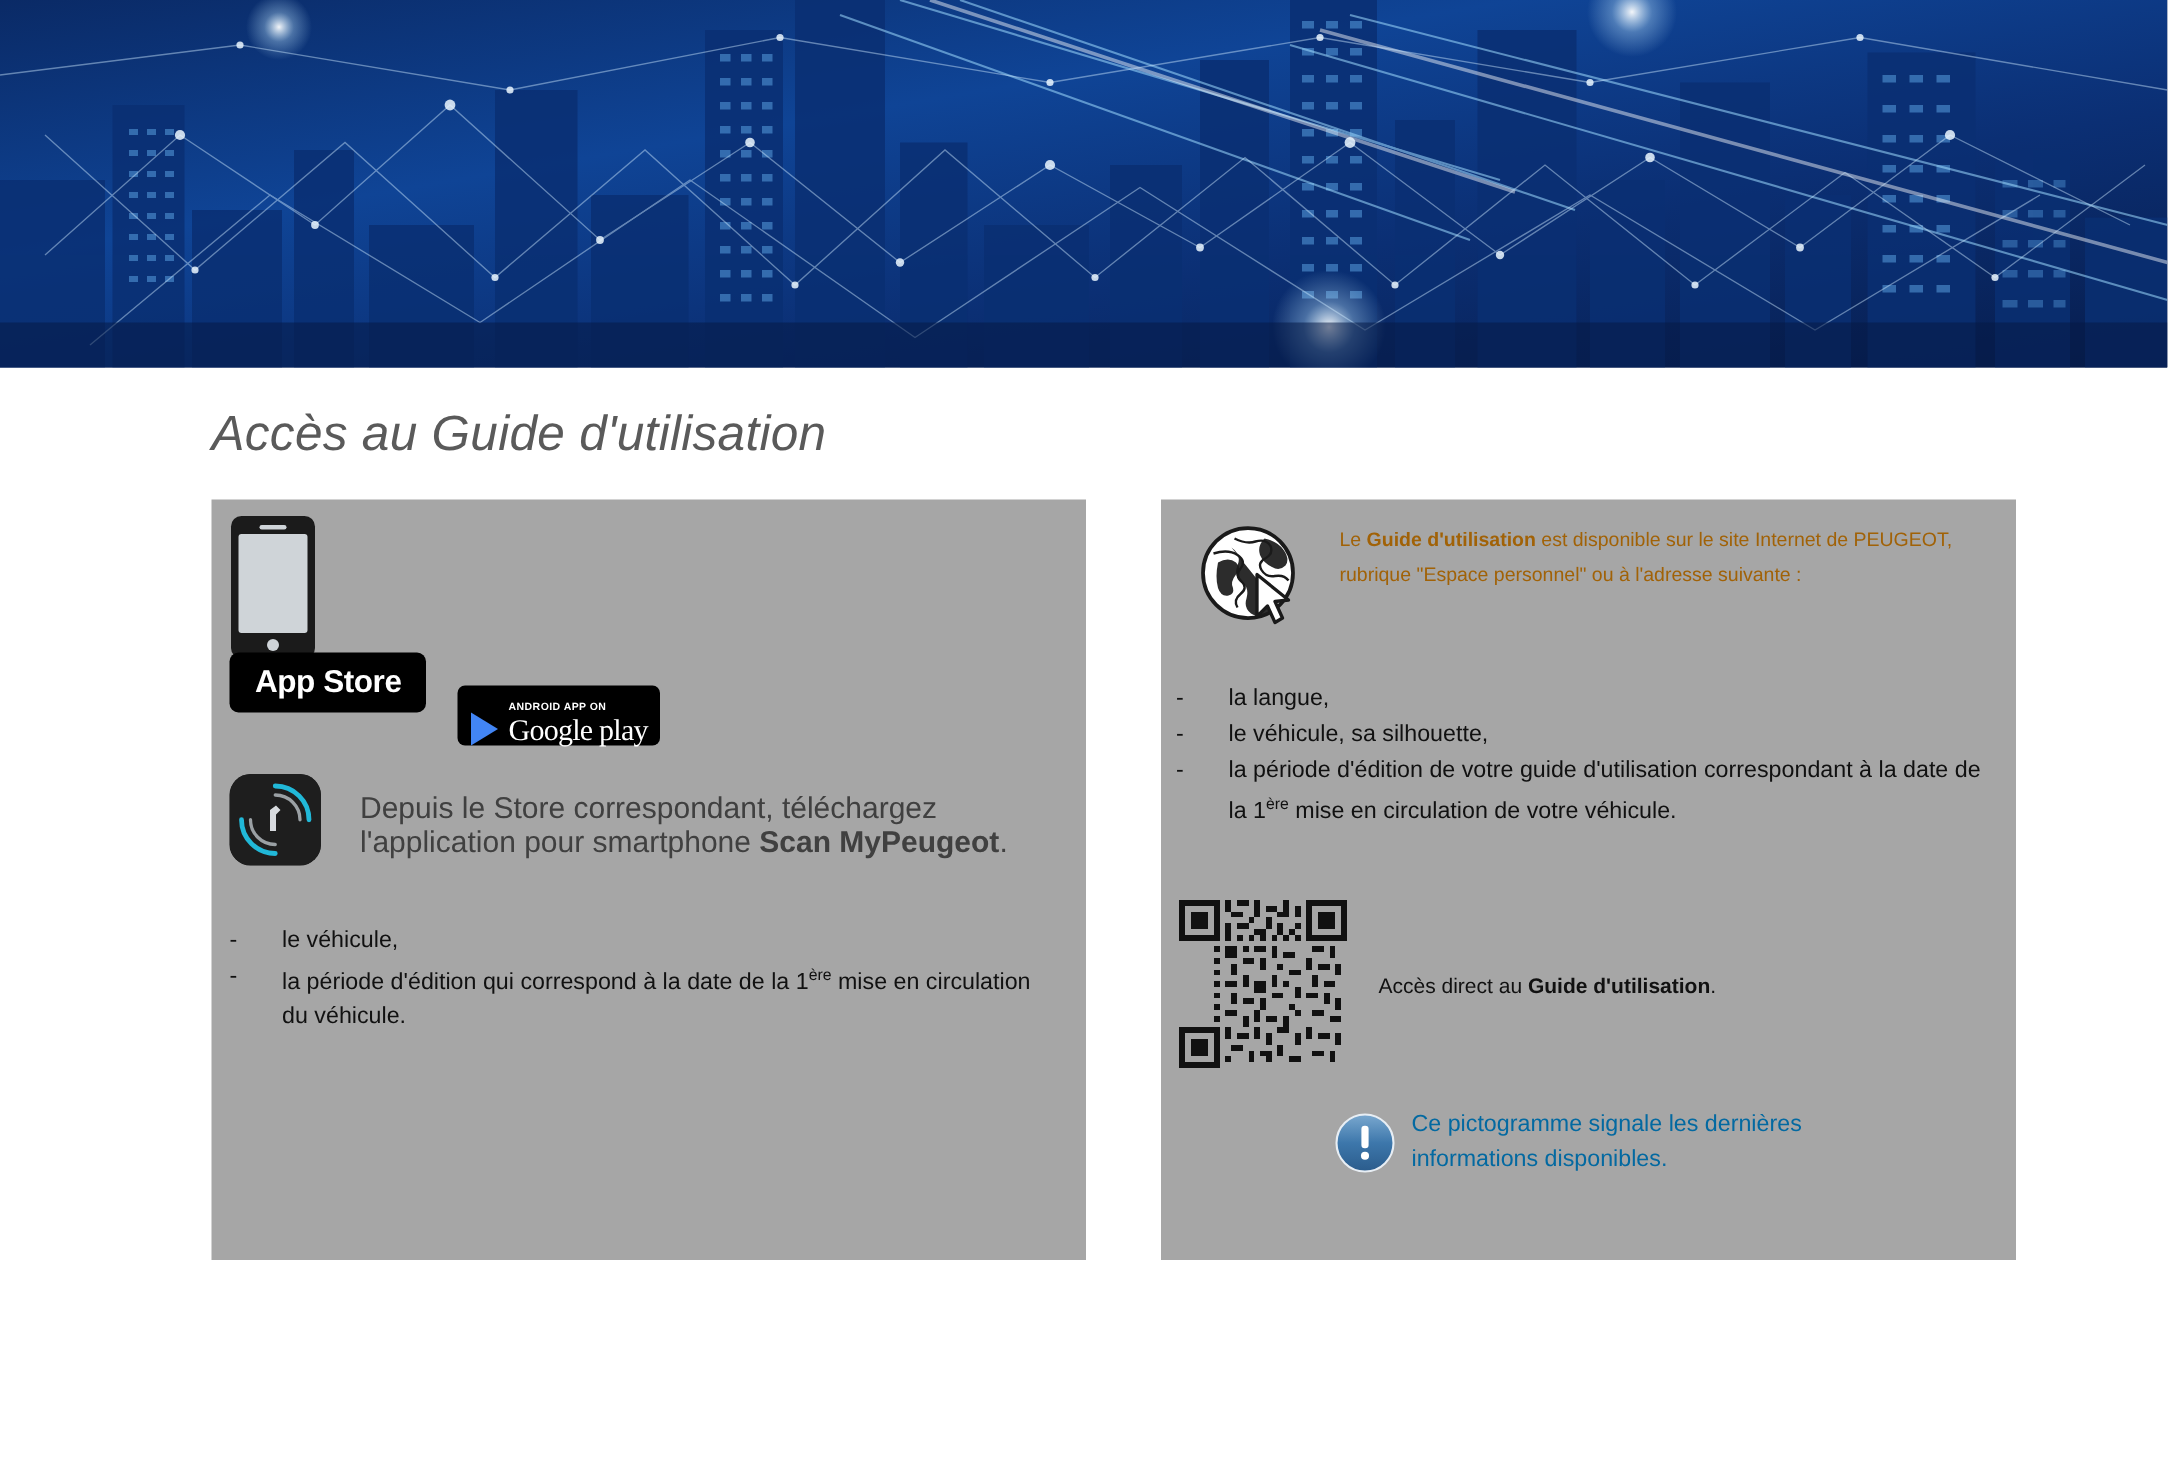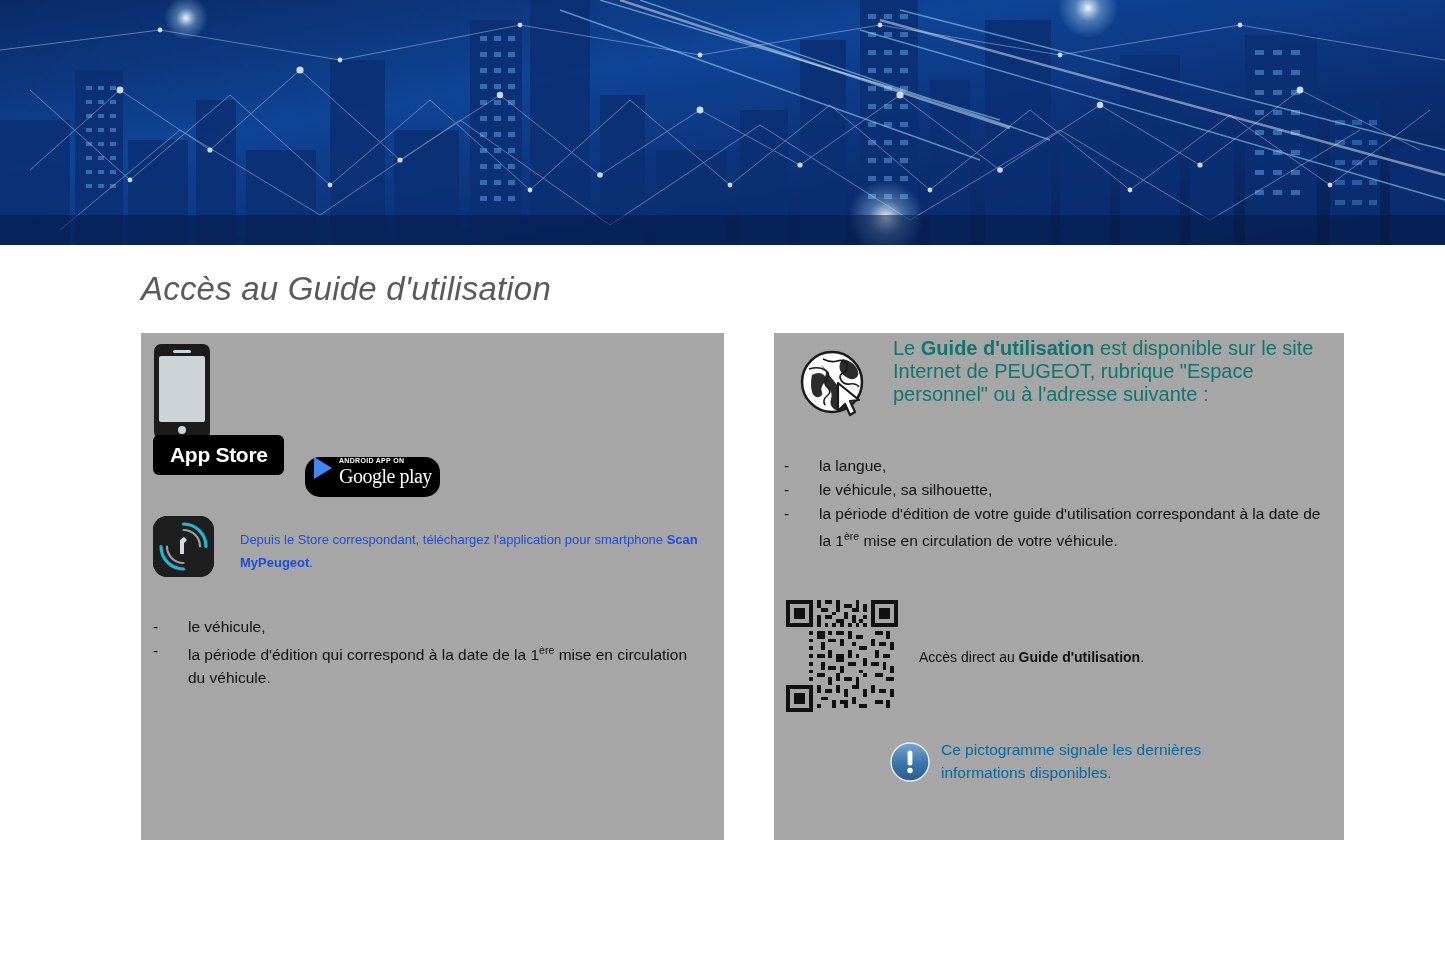--- a/index.html
+++ b/index.html
@@ -124,24 +124,24 @@
     letter-spacing: -0.3px;
   }
 
   .googleplay-badge {
     position: absolute;
     left: 305px;
     top: 457px;
     width: 135px;
     height: 40px;
     background: #000000;
-    border-radius: 15px;
+    border-radius: 5px;
     box-sizing: border-box;
     display: flex;
-    align-items: flex-start;
+    align-items: flex-end;
   }
   .googleplay-badge .gp-tri {
     width: 0;
     height: 0;
     margin-left: 9px;
     margin-right: 7px;
     border-top: 11px solid transparent;
     border-bottom: 11px solid transparent;
     border-left: 18px solid #4285f4;
     position: relative;
@@ -175,23 +175,23 @@
     border-radius: 14px;
     overflow: hidden;
   }
   .scan-app-icon svg { display:block; }
 
   .left-para-1 {
     position: absolute;
     left: 240px;
     top: 528px;
     width: 460px;
-    font-size: 13px;
+    font-size: 20px;
     line-height: 23px;
-    color: #1d4ed8;
+    color: #404040;
   }
   .left-para-2 {
     position: absolute;
     left: 153px;
     top: 614px;
     width: 545px;
     font-size: 15.5px;
     line-height: 23px;
     color: #111;
   }
@@ -211,25 +211,25 @@
   .globe-icon {
     position: absolute;
     left: 799px;
     top: 349px;
     width: 72px;
     height: 72px;
   }
   .right-para-1 {
     position: absolute;
     left: 893px;
-    top: 337px;
+    top: 348px;
     width: 452px;
-    font-size: 20px;
+    font-size: 13px;
     line-height: 23px;
-    color: #0f766e;
+    color: #a16207;
   }
   .right-para-2 {
     position: absolute;
     left: 784px;
     top: 453px;
     width: 552px;
     font-size: 15.5px;
     line-height: 23px;
     color: #111;
   }

